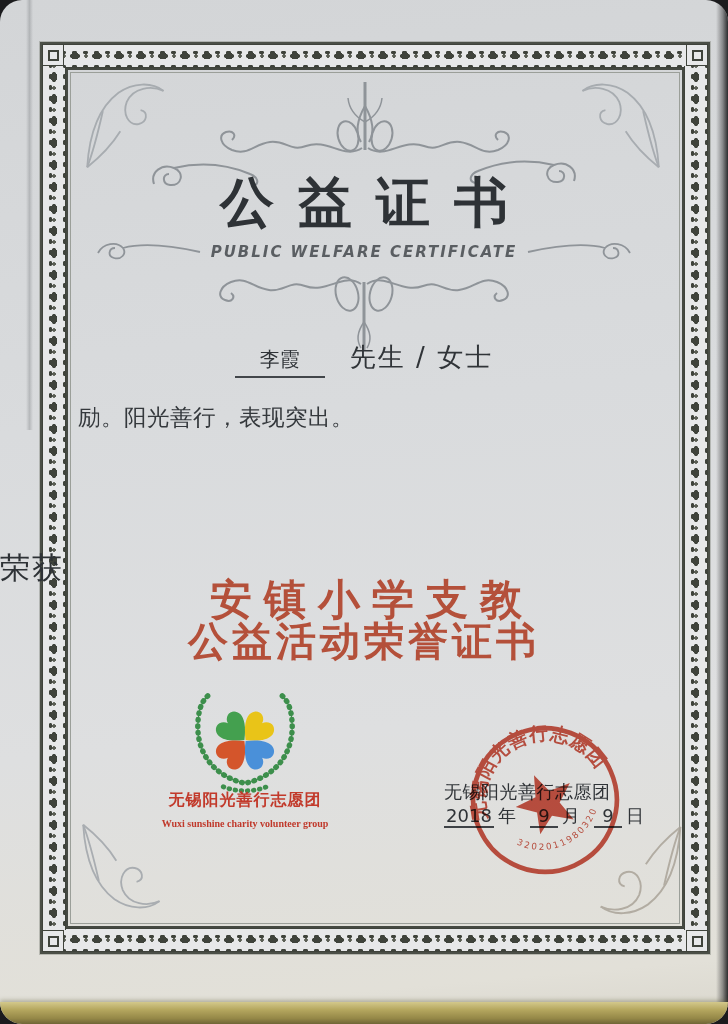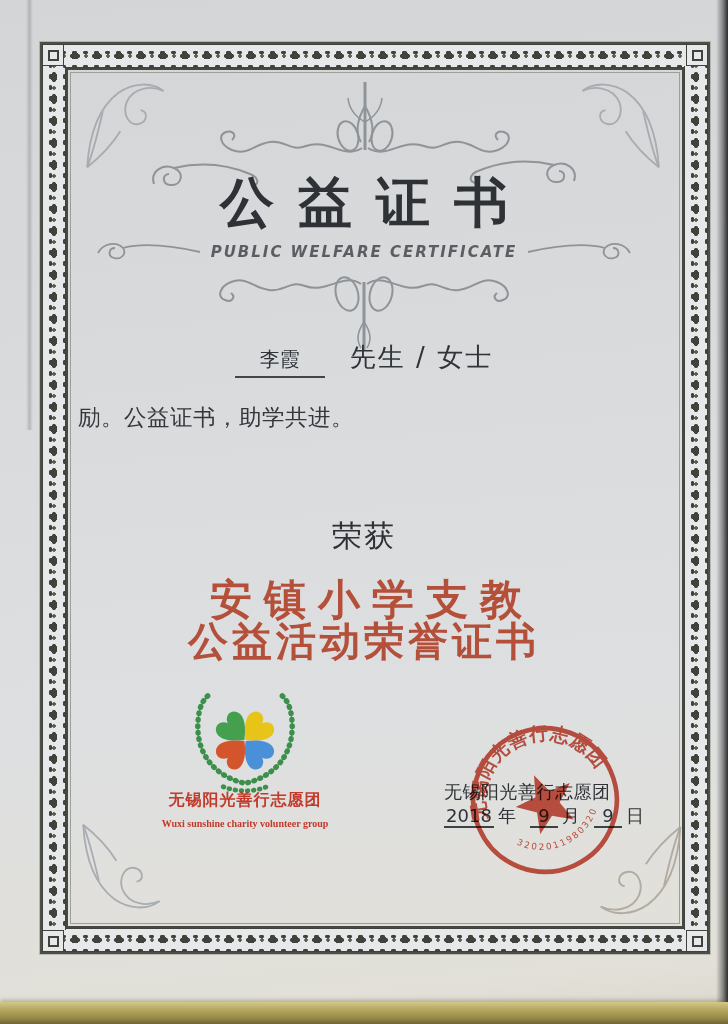--- a/index.html
+++ b/index.html
@@ -1,18 +1,18 @@
 <!DOCTYPE html>
 <html><head>
 <meta charset="utf-8">
 <style>
   html,body{margin:0;padding:0;background:#1b1b1d;}
   .photo{position:relative;width:728px;height:1024px;margin:0 auto;overflow:hidden;
     background:linear-gradient(175deg,#d3d5d7 0%,#d9dbdd 40%,#dedfe0 70%,#e2e0d8 94%,#d9d6cc 100%);
-    font-family:"DejaVu Sans","Liberation Sans",sans-serif;color:#2f3337;}
+    font-family:"DejaVu Sans","Liberation Sans",sans-serif;color:#2f3337;border-radius:22px;}
   
   .table-strip{position:absolute;left:0;right:0;bottom:0;height:22px;
     background:linear-gradient(180deg,#d3c88b 0%,#b5a75f 35%,#948747 75%,#6f6536 100%);
     box-shadow:0 -2px 4px rgba(90,85,50,.35);}
   .edge-right{position:absolute;top:0;bottom:18px;right:0;width:12px;
     background:linear-gradient(90deg,rgba(40,40,42,0),rgba(40,40,42,.45) 55%,rgba(14,14,16,.85));}
   .crease{position:absolute;left:26px;top:0;width:7px;height:430px;
     background:linear-gradient(90deg,rgba(80,84,88,0),rgba(80,84,88,.25),rgba(80,84,88,0));}
   
   .frame{position:absolute;left:40px;top:42px;width:666px;height:908px;border:2px solid #4b4f47;
@@ -55,21 +55,21 @@
   .subtitle-row{position:absolute;top:239px;left:0;right:0;display:flex;align-items:center;justify-content:center;gap:8px;font-style:italic;}
   .subtitle{font-size:15px;letter-spacing:2px;color:#5a5e62;font-weight:600;}
   .name-row{position:absolute;top:340px;left:0;right:0;text-align:center;color:#303438;}
   .name-u{display:inline-block;min-width:66px;padding:0 12px 3px;border-bottom:2px solid #42464a;
     font-size:20px;font-family:"DejaVu Serif","Liberation Serif",serif;}
   .honorific{font-size:26px;margin-left:25px;letter-spacing:2px;}
   .body{position:absolute;left:78px;width:592px;top:394px;color:#34383c;}
   .body-line{font-size:22.5px;line-height:46px;letter-spacing:.5px;text-align:justify;text-align-last:justify;}
   .body-line.first{text-indent:47px;}
   .body-line.last{text-align-last:left;}
-  .award-intro{position:absolute;top:516px;left:0;right:0;text-align:center;font-size:30px;letter-spacing:2px;color:#2e3236;}
+  .award-intro{position:absolute;top:548px;left:0;right:0;font-size:30px;letter-spacing:2px;color:#2e3236;}
   .award1,.award2{position:absolute;left:0;right:0;text-align:center;font-weight:700;color:#b4503a;}
   .award1{top:572px;font-size:42px;letter-spacing:12px;padding-left:16px;}
   .award2{top:614px;font-size:40px;letter-spacing:4px;}
   
   .logo{position:absolute;left:160px;top:686px;width:170px;text-align:center;}
   .logo svg{width:136px;height:109px;display:block;margin:0 auto;}
   .logo-cn{margin-top:-5px;font-size:16px;font-weight:700;color:#c23a2b;letter-spacing:1px;
     font-family:"DejaVu Serif","Liberation Serif",serif;}
   .logo-en{margin-top:7px;font-size:10px;font-weight:700;color:#c0392b;
     font-family:"Liberation Serif","DejaVu Serif",serif;}
@@ -178,21 +178,21 @@
       <path d="M230,22 L230,90" stroke-width="3"></path>
       <path d="M230,62 C223,72 222,80 227,88 M230,62 C237,72 238,80 233,88" stroke-width="1.5"></path>
     </g>
   </svg>
 
   <div class="name-row">
     <span class="name-u">李霞</span><span class="honorific">先生 / 女士</span>
   </div>
 
   <div class="body">
-    <div class="body-line last">励。公益证书，助学共进。</div>
+    <div class="body-line last">励。阳光善行，表现突出。</div>
   </div>
 
   <div class="award-intro">荣获</div>
   <div class="award1">安镇小学支教</div>
   <div class="award2">公益活动荣誉证书</div>
 
   <div class="logo">
     <svg viewBox="0 0 200 160">
       <defs>
         <path id="heart" d="M20,36 C8,27 2,18 2,11 C2,4 8,0 13,1.5 C16.5,2.6 19,5 20,8.5 C21,5 23.5,2.6 27,1.5 C32,0 38,4 38,11 C38,18 32,27 20,36 Z"></path>

